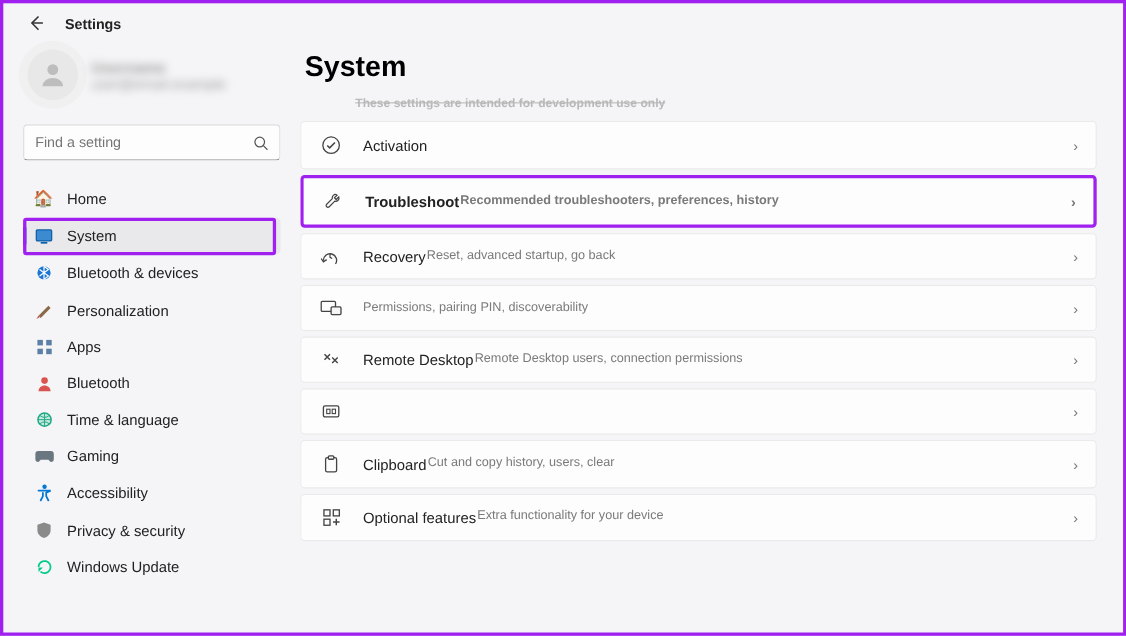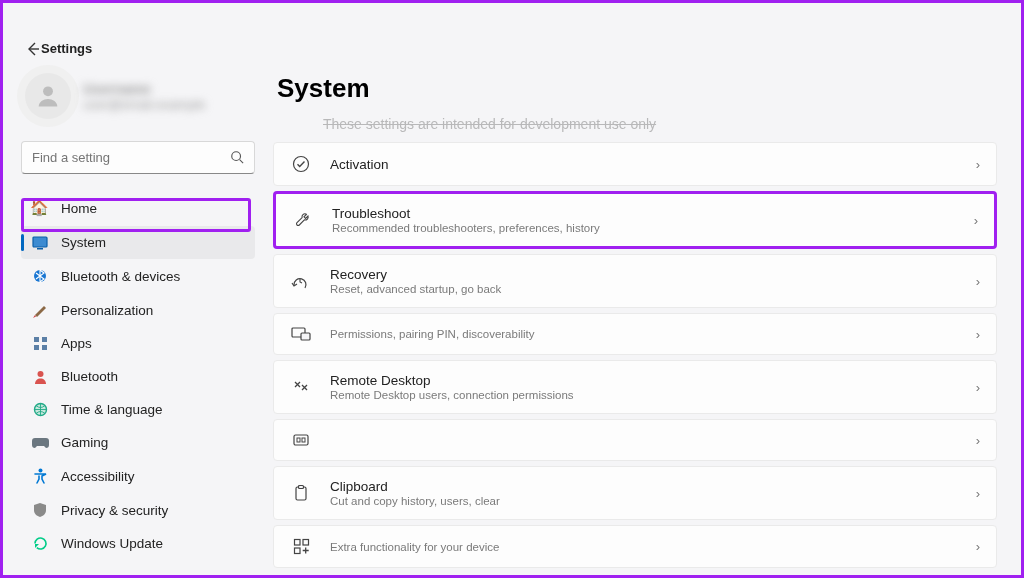--- a/index.html
+++ b/index.html
@@ -7,23 +7,23 @@
     font-family: "Segoe UI", -apple-system, sans-serif;
     background: #f5f5f7;
     width: 1024px;
     height: 578px;
     overflow: hidden;
     position: relative;
     border: 3px solid #a020f0;
   }
   .header {
     display: flex;
-    align-items: flex-start;
+    align-items: center;
     padding: 10px 20px 8px 22px;
-    margin-top: 28px;
+    gap: 18px;
   }
   .back-arrow { font-size: 15px; color: #333; cursor: pointer; }
   .header-title { font-size: 13px; font-weight: 600; color: #222; }
 
   .layout { display: flex; height: calc(100% - 40px); }
 
   
   .sidebar { width: 270px; padding: 0 18px; flex-shrink: 0; }
   .profile {
     display: flex; align-items: center; gap: 12px;
@@ -32,21 +32,21 @@
   .avatar {
     width: 46px; height: 46px; border-radius: 50%;
     background: #e8e8e8; display: flex; align-items: center; justify-content: center;
     box-shadow: 0 0 0 8px #f0f0f0;
   }
   .avatar svg { width: 28px; height: 28px; fill: #bdbdbd; }
   .profile-text { filter: blur(4px); color: #999; font-size: 13px; }
   .profile-text .name { font-weight: 600; font-size: 14px; }
 
   .search-wrap {
-    display: flex; align-items: flex-start;
+    display: flex; align-items: center;
     background: #fdfdfd; border: 1px solid #d8d8d8; border-radius: 4px;
     padding: 8px 10px; margin: 8px 0 16px 0;
     border-bottom: 1.5px solid #888;
   }
   .search-wrap input {
     flex: 1; border: none; background: transparent; outline: none;
     font-size: 13px; color: #555;
   }
   .search-wrap .sicon { font-size: 13px; color: #555; }
 
@@ -66,42 +66,42 @@
 
   .highlight-sidebar {
     position: absolute; border: 3px solid #a020f0; border-radius: 3px;
     pointer-events: none; z-index: 50;
   }
 
   
   .main { flex: 1; padding: 0 10px 0 0; overflow: hidden; }
   .page-title { font-size: 26px; font-weight: 600; padding: 8px 0 8px 4px; }
   .truncated-note {
-    font-size: 14px; color: #888; padding: 4px 0 6px 50px;
-    text-decoration: line-through; opacity: 0.55;
+    font-size: 11px; color: #888; padding: 4px 0 6px 50px;
+    text-decoration: line-through; opacity: 0.55; font-weight: bold;
   }
 
   .settings-list { display: flex; flex-direction: column; gap: 5px; margin-top: 4px; padding-right: 14px; }
   .card {
     background: #fdfdfd; border: 1px solid #eaeaea; border-radius: 4px;
     display: flex; align-items: center; gap: 18px;
     padding: 12px 16px; cursor: pointer;
     position: relative;
   }
   .card .cicon {
     width: 22px; display: flex; align-items: center; justify-content: center;
     color: #444; font-size: 16px;
   }
-  .card .ctext { display: flex; flex-direction: column; gap: 1px; }
+  .card .ctext { display: flex; flex-direction: row; gap: 1px; }
   .card .ctitle { font-size: 13.5px; color: #222; }
   .card .cdesc { font-size: 11.5px; color: #7a7a7a; }
   .card .chev {
     margin-left: auto; color: #777; font-size: 13px;
   }
-  .card.highlighted { border: 3px solid #a020f0; }
+  .card.highlighted { border: 3px solid #a020f0; font-weight: bold; }
 
   
   svg { display: block; }
 </style>
 </head>
 <body>
 
 <div class="header">
   <span class="back-arrow">
     <svg width="16" height="16" viewBox="0 0 16 16">
@@ -337,20 +337,21 @@
       <div class="card">
         <span class="cicon">
           <svg width="17" height="17" viewBox="0 0 17 17">
               <rect x="1.5" y="1.5" width="5.5" height="5.5" stroke="#444" stroke-width="1.2" fill="none"></rect>
               <rect x="10" y="1.5" width="5.5" height="5.5" stroke="#444" stroke-width="1.2" fill="none"></rect>
               <rect x="1.5" y="10" width="5.5" height="5.5" stroke="#444" stroke-width="1.2" fill="none"></rect>
               <path d="M12.7 9.5v6M9.7 12.5h6" stroke="#444" stroke-width="1.3"></path>
             </svg>
         </span>
         <div class="ctext">
+          <span class="ctitle">Optional features</span>
           <span class="cdesc">Extra functionality for your device</span>
         </div>
         <span class="chev">›</span>
       </div>
 
     </div>
   </main>
 </div>
 
 <div class="highlight-sidebar" style="left:18px; top:195px; width:230px; height:34px;"></div>

